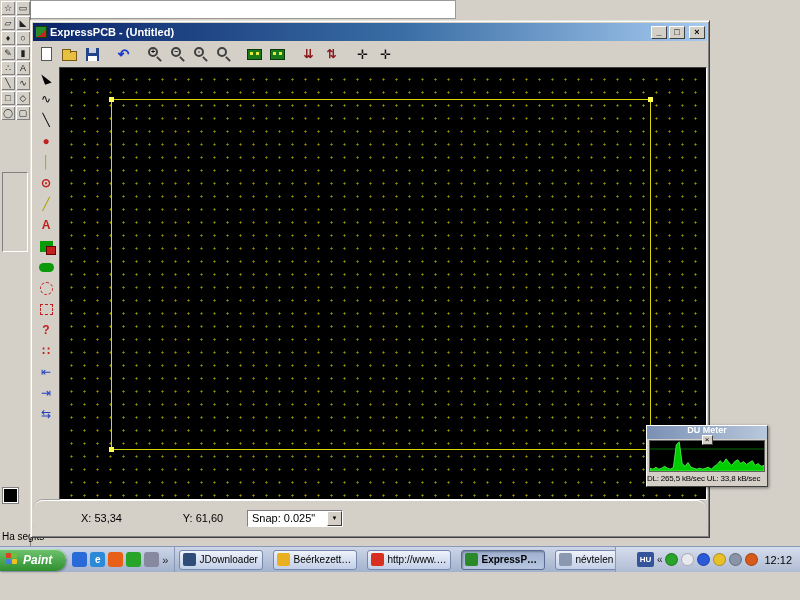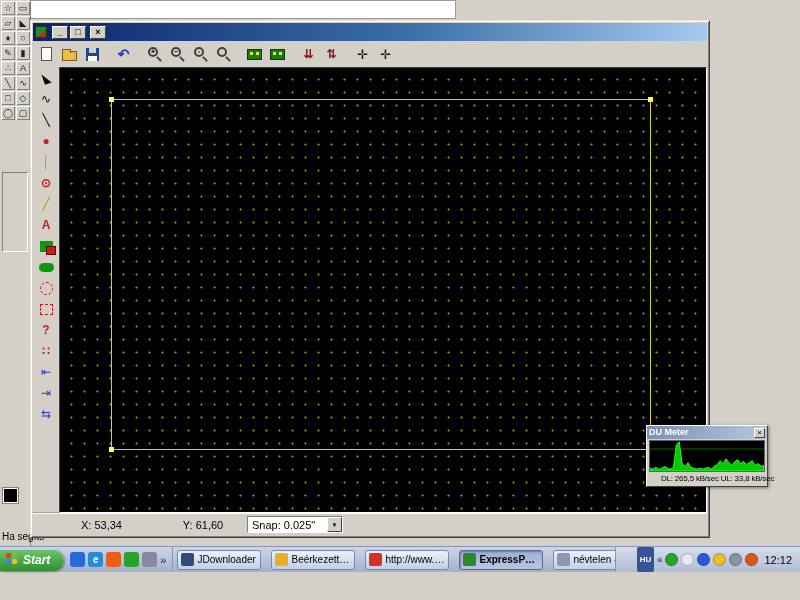--- a/index.html
+++ b/index.html
@@ -68,36 +68,36 @@
 
   .canvas { flex:1; position:relative; overflow:hidden; background-color:#000;
             background-image:radial-gradient(circle,#8f8f00 0.8px,transparent 1.4px);
             background-size:13px 13px; background-position:5px 5px;
             border:1px solid; border-color:#404040 #fff #fff #404040; }
   .board { position:absolute; left:51px; top:31px; width:540px; height:351px; border:1px solid #d8d800; }
   .bh { position:absolute; width:5px; height:5px; background:#ffff55; }
   .bh.tl { left:-3px; top:-3px; } .bh.tr { right:-3px; top:-3px; }
   .bh.bl { left:-3px; bottom:-3px; } .bh.br { right:-3px; bottom:-3px; }
 
-  .statusbar { height:22px; flex:none; display:flex; align-items:center; border-top:1px solid #fff; box-shadow:0 -1px 0 #a0a0a0; }
+  .statusbar { height:35px; flex:none; display:flex; align-items:center; border-top:1px solid #fff; box-shadow:0 -1px 0 #a0a0a0;border-radius:10px; }
   .sb-x { margin-left:48px; width:78px; }
   .sb-y { width:88px;text-align:center; }
   .combo { display:flex; align-items:center; background:#fff; border:1px solid; border-color:#808080 #fff #fff #808080; height:17px; width:96px; padding-left:4px; }
   .combo .val { flex:1; white-space:nowrap; overflow:hidden; }
   .combo .arrow { width:15px; height:15px; background:#d4d0c8; border:1px solid; border-color:#fff #404040 #404040 #fff; display:flex; align-items:center; justify-content:center; font-size:6px; flex:none; }
 
   
   .dumeter { position:absolute; left:646px; top:425px; width:122px; height:62px; background:#d4d0c8;
              border:1px solid; border-color:#fff #404040 #404040 #fff; box-shadow:1px 1px 3px rgba(0,0,0,.45); z-index:6; }
-  .du-title { height:13px; background:linear-gradient(90deg,#7a90b4,#b8c8dc); display:flex; align-items:center; padding:0 2px; }
+  .du-title { height:13px; background:linear-gradient(90deg,#7a90b4,#b8c8dc); display:flex; align-items:center; padding:0 2px;flex-direction:column; }
   .du-title .t { color:#fff; font-size:9px; font-weight:bold; flex:1; line-height:1; }
   .du-close { width:11px; height:10px; background:#d4d0c8; border:1px solid; border-color:#fff #404040 #404040 #fff; font-size:8px; line-height:8px; text-align:center; }
   .du-graph { height:32px; margin:1px 2px 0 2px; background:#000; border:1px solid #606060; }
   .du-graph svg { width:100%; height:100%; display:block; }
-  .du-stats { font-size:8px; padding:2px 2px 0 14px; white-space:nowrap; letter-spacing:-0.2px; }
+  .du-stats { font-size:8px; padding:2px 2px 0 0; white-space:nowrap; letter-spacing:-0.2px; }
 
   
   .taskbar { position:absolute; left:0; top:546px; width:800px; height:26px; background:linear-gradient(#cdd6e8,#a3b1cc);
              border-top:1px solid #8a98b8; display:flex; align-items:center; z-index:10; }
   .start { height:22px; padding:0 14px 0 6px; background:linear-gradient(#6fc46f,#2f8f2f); border-radius:0 10px 10px 0;
            color:#fff; font-weight:bold; font-style:italic; font-size:12px; display:flex; align-items:center; gap:4px;
            box-shadow:inset 0 1px 0 rgba(255,255,255,.5), 1px 1px 2px rgba(0,0,0,.3); flex:none; }
   .flag { width:13px; height:13px; display:grid; grid-template-columns:5px 5px; grid-template-rows:5px 5px; gap:1px; }
   .flag span { border-radius:1px; }
   .flag span:nth-child(1){ background:#e04020; } .flag span:nth-child(2){ background:#6fbf3f; }
@@ -106,21 +106,21 @@
   .qli { width:15px; height:15px; border-radius:3px; font-size:10px; color:#fff; display:flex; align-items:center; justify-content:center; font-weight:bold; }
   .qlmore { font-size:11px; color:#223; }
   .tasks { display:flex; gap:10px; padding:0 4px; flex:1; min-width:0; }
   .task { width:84px; height:20px; background:linear-gradient(#eef2fa,#c2cfe8); border:1px solid #7688ac; border-radius:3px;
           display:flex; align-items:center; gap:3px; padding:0 3px; overflow:hidden; flex:none; }
   .task.active { background:linear-gradient(#9fb0d0,#b8c6e0); border-color:#5a6c94; font-weight:bold; box-shadow:inset 1px 1px 2px rgba(0,0,0,.3); }
   .task .ti { width:13px; height:13px; border-radius:2px; flex:none; }
   .task .tl { white-space:nowrap; overflow:hidden; text-overflow:ellipsis; font-size:10px; }
   .tray { display:flex; align-items:center; gap:3px; height:100%; padding:0 8px 0 6px; border-left:1px solid #8a98b8;
           background:linear-gradient(#d5ddec,#b0bcd4); flex:none; }
-  .lang { width:17px; height:25px; background:#33539a; color:#fff; font-size:8px; font-weight:bold; display:flex; align-items:center; justify-content:center; border-radius:2px;margin-left:15px; }
+  .lang { width:17px; height:15px; background:#33539a; color:#fff; font-size:8px; font-weight:bold; display:flex; align-items:center; justify-content:center; border-radius:2px;margin-left:15px; }
   .chev { font-size:10px; color:#223; }
   .tri { width:13px; height:13px; border-radius:50%; border:1px solid rgba(0,0,0,.25); }
   .clock { font-size:11px; margin-left:3px; }
 
   .belowbar { position:absolute; left:0; top:572px; width:800px; height:28px; background:#d4d0c8; z-index:3; }
 </style>
 </head>
 <body>
 
 <div class="desktop">
@@ -179,20 +179,21 @@
         </div>
     </div>
     <div class="poptions"></div>
     <div class="pcolor"></div>
     <div class="pstatus">Ha segíts</div>
   </div>
 
   <div class="epcb">
     <div class="titlebar">
       <span class="appicon"></span>
+      <span class="title">ExpressPCB - (Untitled)</span>
       <span class="wbtn">_</span>
       <span class="wbtn">□</span>
       <span class="wbtn close">×</span>
     </div>
 
 
     <div class="toolbar">
       <div class="tbtn">
           <span class="ic-page"></span>
         </div>
@@ -344,21 +345,21 @@
   </div>
 
   <div class="taskbar">
     <div class="start">
       <span class="flag">
           <span></span>
           <span></span>
           <span></span>
           <span></span>
         </span>
-      <span>Start</span>
+      <span>Paint</span>
     </div>
     <div class="ql">
       <span class="qli" style="background: rgb(42, 106, 216);"></span>
       <span class="qli" style="background: rgb(42, 138, 216);">e</span>
       <span class="qli" style="background: rgb(232, 96, 24);"></span>
       <span class="qli" style="background: rgb(40, 164, 40);"></span>
       <span class="qli" style="background: rgb(136, 136, 160);"></span>
       <span class="qlmore">»</span>
     </div>
     <div class="tasks">

